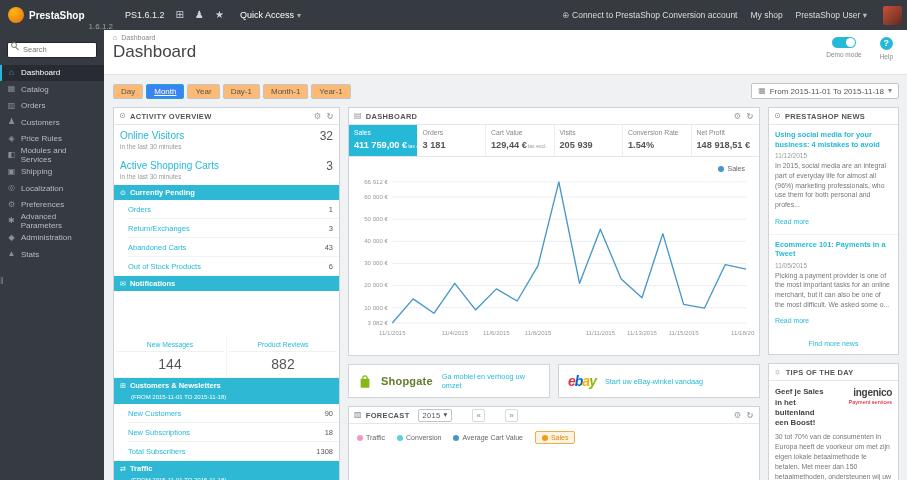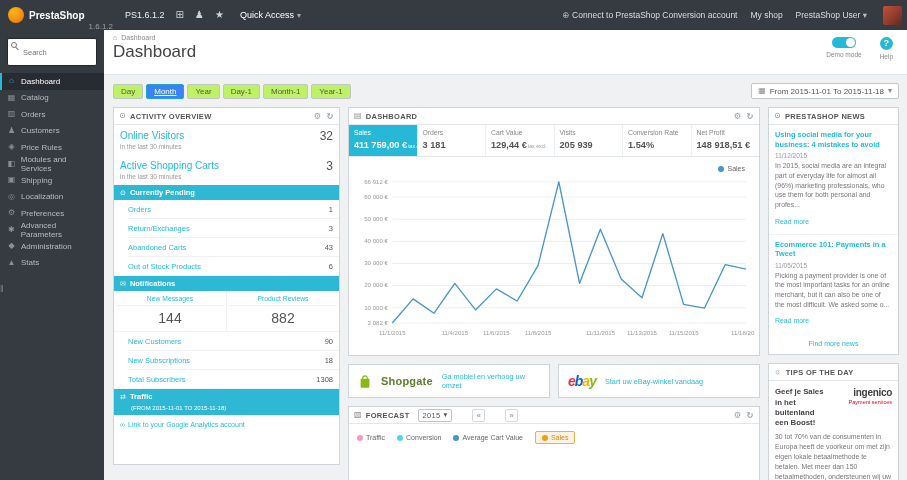--- a/index.html
+++ b/index.html
@@ -32,21 +32,21 @@
   .quick .ic{font-size:8px;margin-left:3px;color:#aaa;}
   .tb-right{margin-left:auto;display:flex;align-items:center;gap:13px;font-size:8.5px;
     color:#ddd;padding-right:5px;}
   .tb-right .ic{margin-right:3px;color:#bbb;}
   .avatar{width:19px;height:19px;border-radius:2px;flex:none;
     background:linear-gradient(135deg,#c94e3b 0%,#8a3b2c 60%,#5b2a20 100%);}
 
   
   .sidebar{position:absolute;top:30px;left:0;width:104px;bottom:0;background:#363a41;z-index:10;}
   .search-wrap{position:relative;margin:8px 7px 7px;}
-  .search-wrap input{width:90px;height:28px;border:1px solid #23262b;border-radius:2px;
+  .search-wrap input{width:90px;height:16px;border:1px solid #23262b;border-radius:2px;
     background:#fff;font-size:7.5px;padding:0 3px 0 15px;color:#333;outline:none;}
   .mag{position:absolute;left:4px;top:4px;width:6px;height:6px;border:1px solid #777;border-radius:50%;}
   .mag::after{content:"";position:absolute;width:4px;height:1px;background:#777;
     transform:rotate(45deg);right:-3px;bottom:-2px;}
   .nav-item{display:flex;align-items:center;gap:5px;height:16.5px;padding:0 7px;
     font-size:8px;color:#b8bcc1;cursor:pointer;}
   .nav-item .ic{font-size:8px;color:#8b9097;width:9px;text-align:center;}
   .nav-item.active{background:#282b31;color:#fff;border-left:2px solid #25b9d7;padding-left:5px;}
   .nav-item.active .ic{color:#25b9d7;}
   .collapse-btn{margin-top:14px;text-align:center;color:#7c8187;font-size:9px;cursor:pointer;}
@@ -60,21 +60,21 @@
   .page-title{font-size:17px;color:#444;font-weight:normal;margin-top:1px;}
   .head-right{position:absolute;right:14px;top:7px;display:flex;gap:18px;align-items:flex-start;}
   .demo,.help{display:flex;flex-direction:column;align-items:center;cursor:pointer;}
   .toggle{width:24px;height:11px;background:#25b9d7;border-radius:6px;position:relative;}
   .knob{position:absolute;right:1px;top:1px;width:9px;height:9px;border-radius:50%;background:#fff;}
   .mini-lbl{font-size:6.5px;color:#888;margin-top:3px;}
   .help-circle{width:13px;height:13px;border-radius:50%;background:#25b9d7;color:#fff;
     font-size:9px;text-align:center;line-height:13px;font-weight:bold;}
 
   .toolbar{display:flex;align-items:center;margin:8px 8px 8px 9px;}
-  .tbtn{height:15px;padding:0 7px;background:#bef264;border:1px solid #bfc5cb;color:#555;
+  .tbtn{height:15px;padding:0 7px;background:#fdba74;border:1px solid #bfc5cb;color:#555;
     font-size:8px;border-radius:2px;margin-right:3px;cursor:pointer;line-height:13px;}
   .tbtn.active{background:#3b82f6;border-color:#1ea8c5;color:#fff;text-decoration:underline;}
   .daterange{margin-left:auto;height:16px;background:#fff;border:1px solid #bfc5cb;border-radius:2px;
     font-size:8px;color:#555;padding:0 6px;display:flex;align-items:center;gap:4px;cursor:pointer;}
   .daterange .ic{font-size:8px;color:#888;}
 
   .cols{display:flex;gap:8px;margin:0 8px 0 9px;align-items:flex-start;}
   .col-left{width:227px;flex:none;}
   .col-mid{flex:1;min-width:0;}
   .col-right{width:131px;flex:none;}
@@ -93,21 +93,21 @@
   .sub{font-size:6.5px;color:#999;padding:1px 6px 5px;}
   .cyanbar{background:#2fb8d3;color:#fff;font-size:7.5px;font-weight:bold;padding:3px 6px;
     display:flex;gap:4px;align-items:center;flex-wrap:wrap;line-height:1.2;}
   .cyanbar .ic{font-size:7px;font-weight:normal;}
   .cyanbar .sub2{font-weight:normal;font-size:6px;flex-basis:100%;padding-left:11px;}
   .a-row{display:flex;justify-content:space-between;padding:4.5px 6px 4.5px 0;margin-left:14px;
     border-bottom:1px solid #f0f2f4;font-size:7.5px;}
   .a-row .al{color:#25b9d7;cursor:pointer;}
   .a-row .av{color:#555;}
   .notif{display:flex;border-bottom:1px solid #f0f2f4;}
-  .notif-cell{flex:1;text-align:center;padding:4px 2px 5px;cursor:pointer;}
+  .notif-cell{flex:1;text-align:center;padding:4px 2px 5px;cursor:pointer;margin-top:46px;}
   .notif-cell+.notif-cell{border-left:1px solid #f0f2f4;}
   .notif-cell .nl{color:#25b9d7;font-size:6.8px;border-bottom:1px solid #eef1f3;padding-bottom:3px;}
   .notif-cell .nv{font-size:14px;color:#555;font-weight:300;margin-top:4px;}
   .ga-link{padding:6px;font-size:7px;color:#25b9d7;cursor:pointer;}
   .ga-link .ic{margin-right:3px;}
 
   
   .stats{display:flex;border-bottom:1px solid #e4e7ea;}
   .stat{flex:1;padding:4px 5px 6px;border-right:1px solid #eceff1;cursor:pointer;min-width:0;}
   .stat:last-child{border-right:none;}
@@ -319,20 +319,25 @@
           <div class="notif-cell">
             <div class="nl">New Messages</div>
             <div class="nv">144</div>
           </div>
           <div class="notif-cell">
             <div class="nl">Product Reviews</div>
             <div class="nv">882</div>
           </div>
         </div>
 
+        <div class="cyanbar">
+          <span class="ic i-users"></span>
+          <span>Customers &amp; Newsletters</span>
+          <span class="sub2">(FROM 2015-11-01 TO 2015-11-18)</span>
+        </div>
         <div class="a-row">
             <span class="al">New Customers</span>
             <span class="av">90</span>
           </div>
         <div class="a-row">
             <span class="al">New Subscriptions</span>
             <span class="av">18</span>
           </div>
         <div class="a-row">
             <span class="al">Total Subscribers</span>

